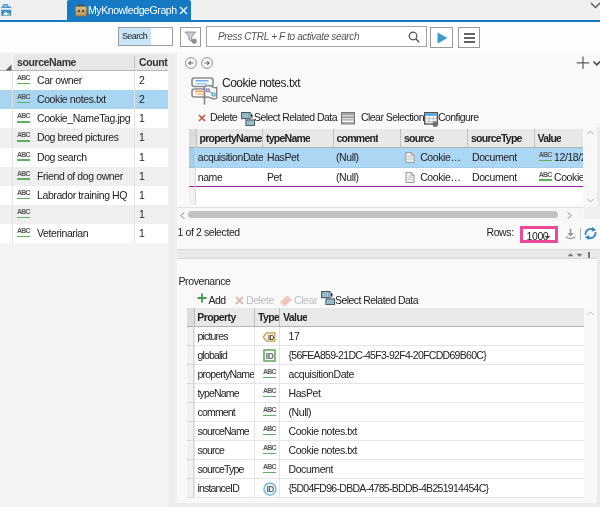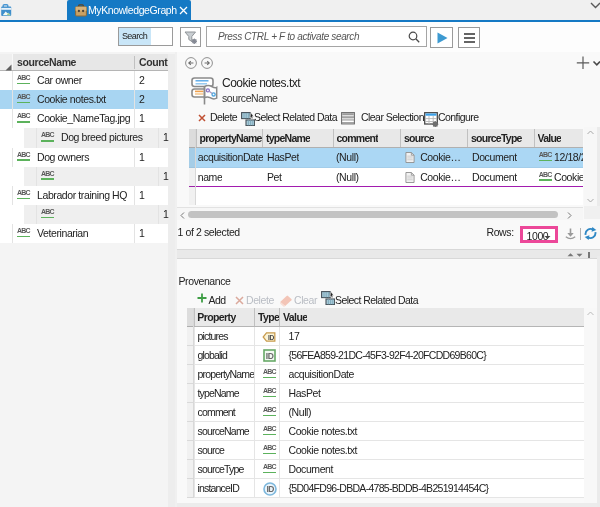--- a/index.html
+++ b/index.html
@@ -36,21 +36,21 @@
 
 
 #leftpanel { left:0; top:52px; width:175px; height:455px; background:#f4f4f4; }
 #lscroll { left:168px; top:2px; width:7px; height:453px; background:#ededed; }
 #ltable { left:0; top:2px; width:168px; background:#fff; }
 #lhead { height:17px; background:#e7e7e7; border-bottom:1px solid #b5b5b5; position:relative; font-weight:bold; color:#333; }
 #lhead .h1 { position:absolute; left:17px; top:0; line-height:16px; }
 #lhead .h2 { position:absolute; left:139px; top:0; line-height:16px; }
 #lhead .cdiv { position:absolute; left:134px; top:2px; width:1px; height:13px; background:#c0c0c0; }
 .lrow { height:19.15px; position:relative; background:#fff; }
-.lrow.alt { background:#efefef;margin-left:24px; }
+.lrow.alt { background:#efefef; }
 .lrow.sel { background:#a8d5f2; }
 .lrow .txt { position:absolute; left:37px; top:0; line-height:19px; color:#222; }
 .lrow .cnt { position:absolute; left:139px; top:0; line-height:19px; color:#222; }
 .lrow .cdiv { position:absolute; left:134px; top:0; width:1px; height:100%; background:#e3e3e3; }
 .lrow .hdiv { position:absolute; left:12px; top:0; width:1px; height:100%; background:#e3e3e3; }
 .abcic { position:absolute; left:17px; top:4px; width:14px; height:11px; }
 .abcic .t { font-size:7px; font-weight:bold; color:#5a5a5a; letter-spacing:-0.8px; line-height:6.5px; display:block; transform:scaleY(0.95); transform-origin:top left; }
 .abcic .u { display:block; margin-top:1.2px; width:13px; height:1.6px; background:#5cb25c; }
 
 
@@ -203,30 +203,31 @@
         <span class="txt">Dog breed pictures</span>
         <div class="cdiv"></div>
         <span class="cnt">1</span>
       </div>
     <div class="lrow">
         <div class="hdiv"></div>
         <span class="abcic">
           <span class="t">ABC</span>
           <span class="u"></span>
         </span>
-        <span class="txt">Dog owners</span>
+        <span class="txt">Dog search</span>
         <div class="cdiv"></div>
         <span class="cnt">1</span>
       </div>
     <div class="lrow alt">
         <div class="hdiv"></div>
         <span class="abcic">
           <span class="t">ABC</span>
           <span class="u"></span>
         </span>
+        <span class="txt">Friend of dog owner</span>
         <div class="cdiv"></div>
         <span class="cnt">1</span>
       </div>
     <div class="lrow">
         <div class="hdiv"></div>
         <span class="abcic">
           <span class="t">ABC</span>
           <span class="u"></span>
         </span>
         <span class="txt">Labrador training HQ</span>

